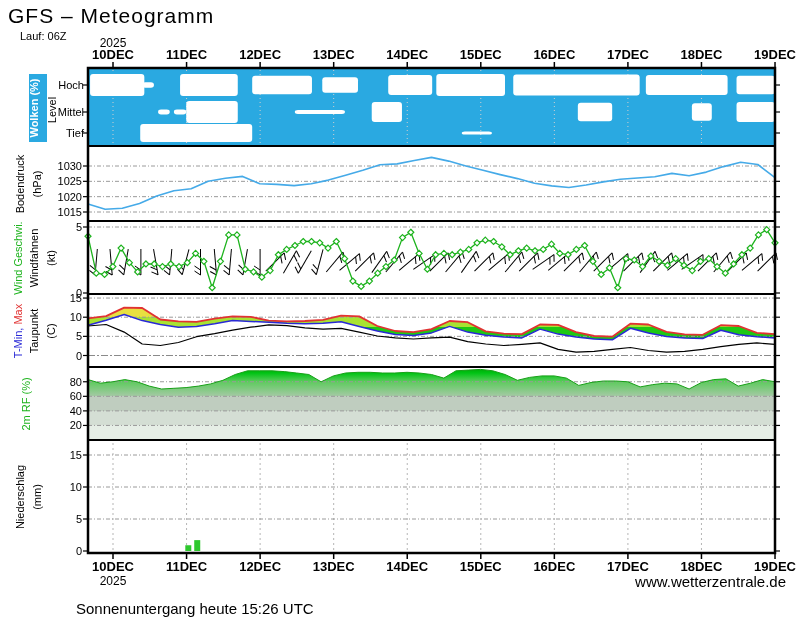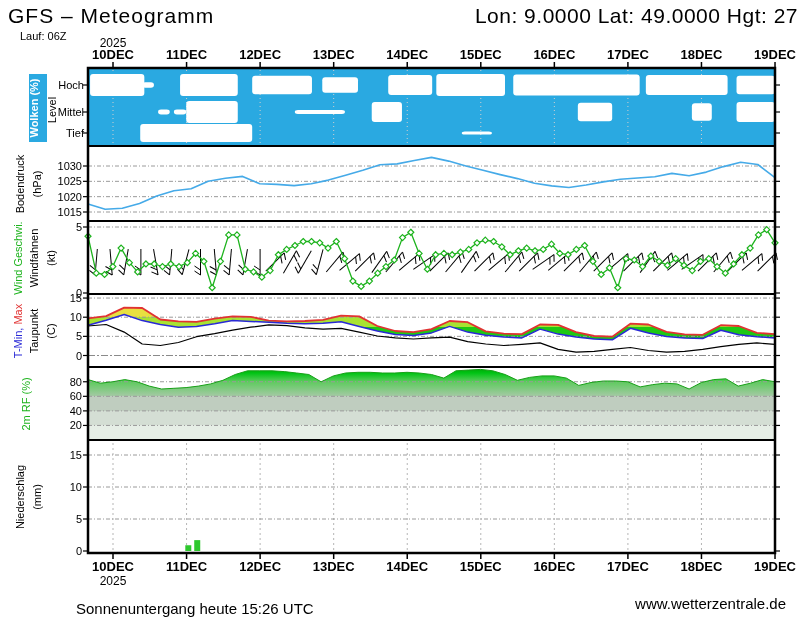--- a/index.html
+++ b/index.html
@@ -3,33 +3,32 @@
 <meta charset="utf-8">
 <style>
   html,body{margin:0;padding:0;background:#fff;}
   #stage{position:relative;width:800px;height:625px;background:#fff;overflow:hidden;
          font-family:"Liberation Sans",sans-serif;color:#000;}
   .hdr-title{position:absolute;left:8px;top:4px;font-size:21px;letter-spacing:1px;}
   .hdr-coords{position:absolute;right:2px;top:4px;font-size:21px;letter-spacing:0.5px;}
   .run{position:absolute;left:4px;top:30px;font-size:11px;margin-left:16px;}
   .foot1{position:absolute;left:76px;top:582px;font-size:15px;}
   .foot2{position:absolute;left:76px;top:600px;font-size:15px;}
-  .site{position:absolute;right:14px;top:595px;font-size:15px;}
+  .site{position:absolute;right:14px;top:573px;font-size:15px;}
   svg text{font-family:"Liberation Sans",sans-serif;}
   .ylbl{font-size:11px;}
   .dlbl{font-size:13px;font-weight:bold;}
   .rot{font-size:11px;}
   .yr{font-size:12px;}
 </style>
 </head>
 <body>
 
 <div id="stage">
   <div class="hdr-title">GFS – Meteogramm</div>
-  <div class="hdr-coords">Lon: 9.0000 Lat: 49.0000 Hgt: 27</div>
   <div class="run">Lauf: 06Z</div>
 
   <svg id="chart" width="800" height="625" viewBox="0 0 800 625" style="position:absolute;left:0;top:0;">
     <defs>
         <linearGradient id="tband" gradientUnits="userSpaceOnUse" x1="0" y1="294.22" x2="0" y2="366.99">
           <stop offset="0.000" stop-color="#e8e040"></stop>
           <stop offset="0.316" stop-color="#e8e040"></stop>
           <stop offset="0.316" stop-color="#a8e232"></stop>
           <stop offset="0.447" stop-color="#a8e232"></stop>
           <stop offset="0.447" stop-color="#1ec814"></stop>

